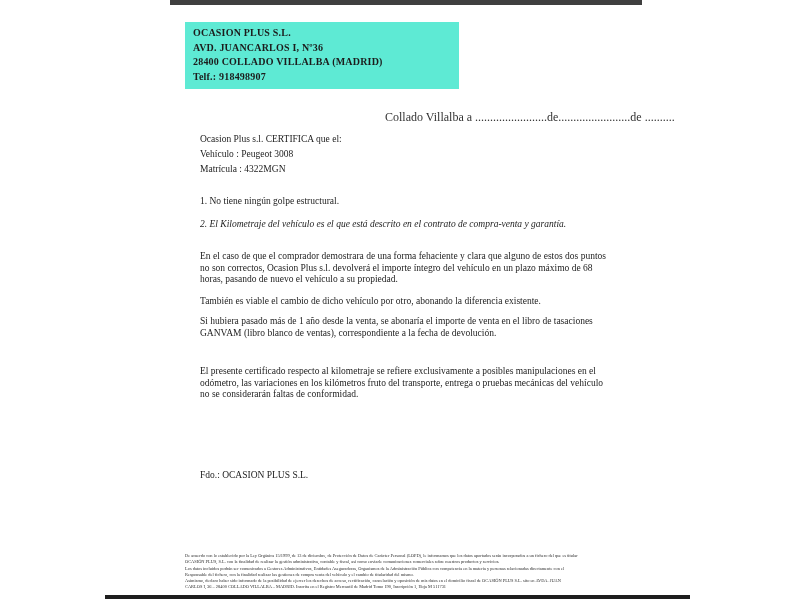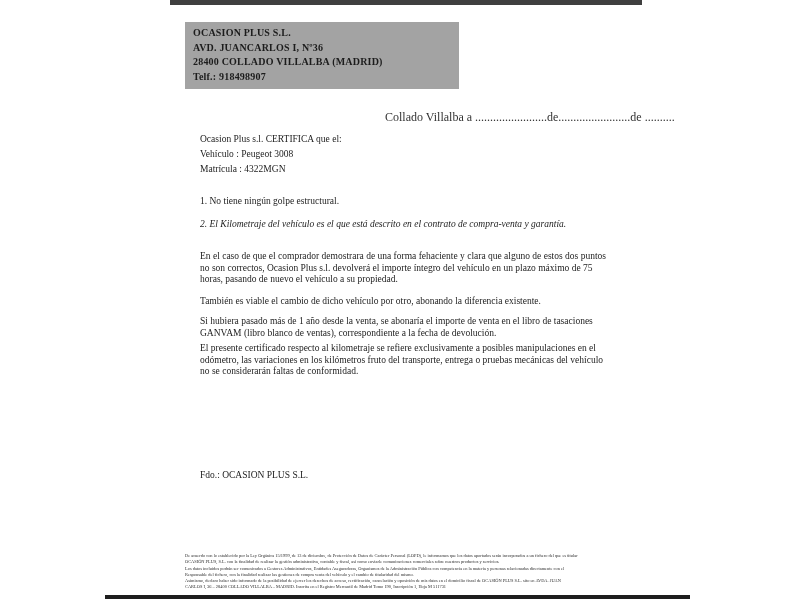--- a/index.html
+++ b/index.html
@@ -10,40 +10,40 @@
     color:#1c1c1c;
     position:relative;
     overflow:hidden;
   }
   .scan-edge{position:absolute;background:#3f3f3f;}
   .scan-edge.top{left:170px;top:0;width:472px;height:5px;}
   .scan-edge.bottom{left:105px;top:595px;width:585px;height:4px;background:#1e1e1e;}
 
   .header-block{
     position:absolute;left:185px;top:22px;width:258px;
-    background:#a3a3a3;
+    background:#5eead4;
     padding:4px 8px 5px 8px;
     font-weight:bold;font-size:10px;line-height:14.5px;
     letter-spacing:.2px;
   }
   .date-line{
     position:absolute;left:385px;top:110px;
     font-size:12px;color:#333;
   }
   .body-text{position:absolute;left:200px;width:414px;font-size:9.5px;line-height:11.5px;}
   .certifies{top:134px;}
   .veh-line{top:149px;}
   .plate-line{top:164px;}
   .veh-line .u,.plate-line .u{}
   .point-1{top:196px;}
   .point-2{top:219px;font-style:italic;}
   .para-1{top:251px;}
   .para-2{top:296px;}
   .para-3{top:316px;}
-  .para-4{top:343px;}
+  .para-4{top:366px;}
   .signature{top:470px;}
 
   .legal-footer{
     position:absolute;left:185px;top:553px;width:438px;
     font-size:4.4px;line-height:6.3px;color:#2a2a2a;
     font-family:"Liberation Serif", serif;
   }
   .legal-footer div{white-space:nowrap;}
 </style>
 </head>
@@ -64,21 +64,21 @@
 
   <div class="body-text certifies">Ocasion Plus s.l. CERTIFICA que el:</div>
 
   <div class="body-text veh-line"><span class="u">Vehículo</span><span> : Peugeot 3008</span></div>
 
   <div class="body-text plate-line"><span class="u">Matrícula</span><span> : 4322MGN</span></div>
 
   <div class="body-text point-1">1. No tiene ningún golpe estructural.</div>
   <div class="body-text point-2">2. El Kilometraje del vehículo es el que está descrito en el contrato de compra-venta y garantía.</div>
 
-  <div class="body-text para-1">En el caso de que el comprador demostrara de una forma fehaciente y clara que alguno de estos dos puntos no son correctos, Ocasion Plus s.l. devolverá el importe íntegro del vehículo en un plazo máximo de 75 horas, pasando de nuevo el vehículo a su propiedad.</div>
+  <div class="body-text para-1">En el caso de que el comprador demostrara de una forma fehaciente y clara que alguno de estos dos puntos no son correctos, Ocasion Plus s.l. devolverá el importe íntegro del vehículo en un plazo máximo de 68 horas, pasando de nuevo el vehículo a su propiedad.</div>
   <div class="body-text para-2">También es viable el cambio de dicho vehículo por otro, abonando la diferencia existente.</div>
   <div class="body-text para-3">Si hubiera pasado más de 1 año desde la venta, se abonaría el importe de venta en el libro de tasaciones GANVAM (libro blanco de ventas), correspondiente a la fecha de devolución.</div>
   <div class="body-text para-4">El presente certificado respecto al kilometraje se refiere exclusivamente a posibles manipulaciones en el odómetro, las variaciones en los kilómetros fruto del transporte, entrega o pruebas mecánicas del vehículo no se considerarán faltas de conformidad.</div>
 
   <div class="body-text signature">Fdo.: OCASION PLUS S.L.</div>
 
   <div class="legal-footer">
     <div>De acuerdo con lo establecido por la Ley Orgánica 15/1999, de 13 de diciembre, de Protección de Datos de Carácter Personal (LOPD), le informamos que los datos aportados serán incorporados a un fichero del que es titular</div>
     <div>OCASIÓN PLUS, S.L. con la finalidad de realizar la gestión administrativa, contable y fiscal, así como enviarle comunicaciones comerciales sobre nuestros productos y servicios.</div>
     <div>Los datos incluidos podrán ser comunicados a Gestores Administrativos, Entidades Aseguradoras, Organismos de la Administración Pública con competencia en la materia y personas relacionadas directamente con el</div>

